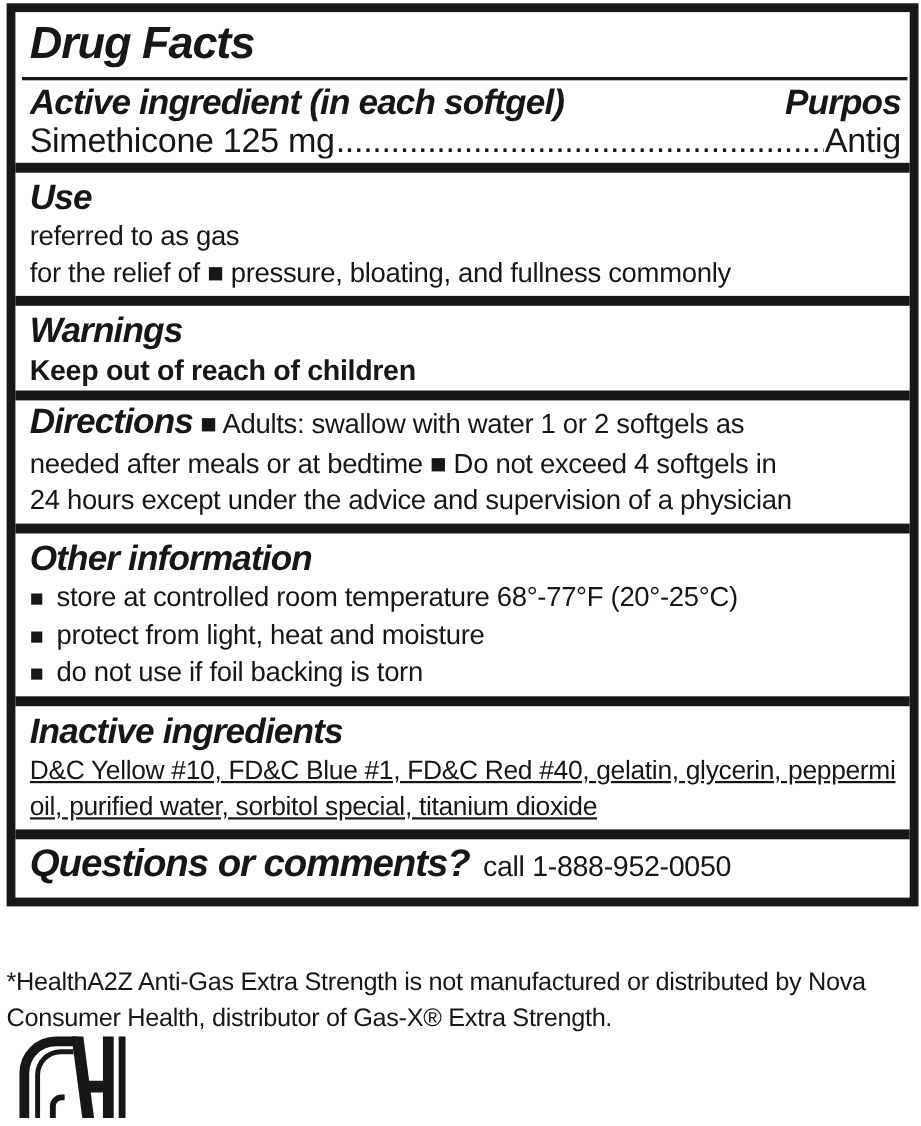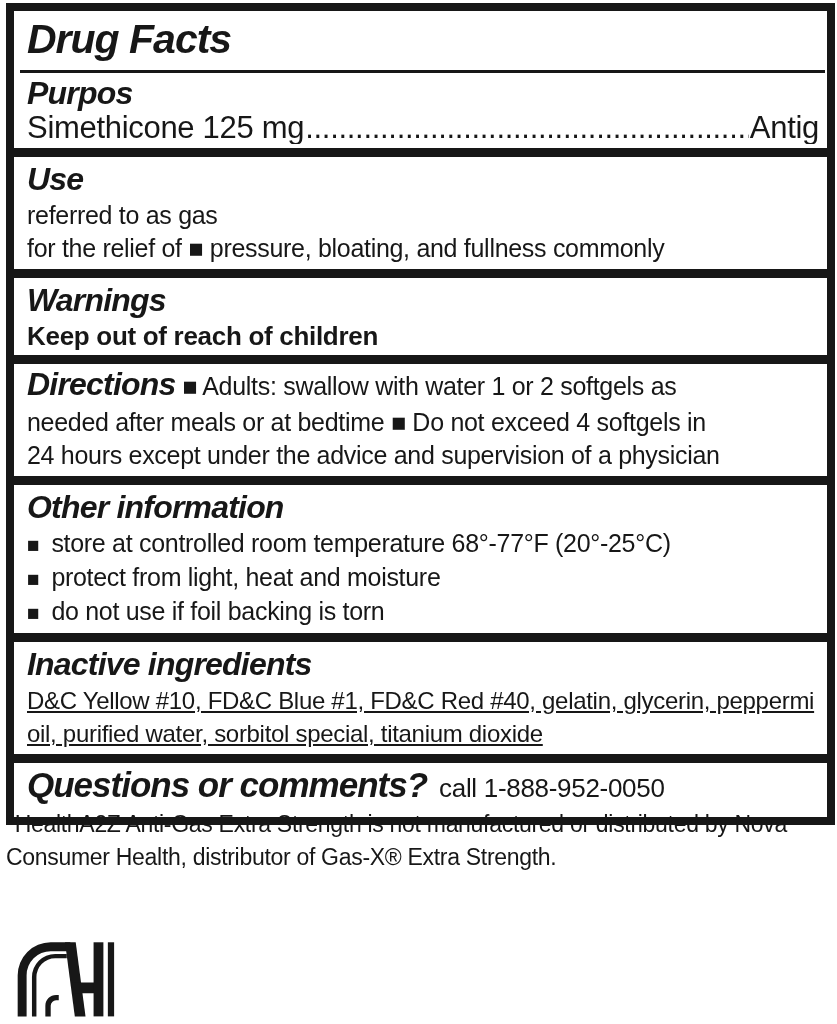--- a/index.html
+++ b/index.html
@@ -37,41 +37,42 @@
   .leader-row{
     display:flex;align-items:baseline;font-size:31px;line-height:33px;
     letter-spacing:-0.3px;overflow:hidden;
   }
   .dots{flex:1 1 auto;overflow:hidden;white-space:nowrap;margin:0 1px;}
   .leader-row .tail{flex:0 0 auto;}
   .smallbody{font-size:24px;text-decoration:underline;}
   .qrow{display:flex;align-items:baseline;line-height:42px;overflow:hidden;}
   .qh{font-size:35px;line-height:42px;font-weight:bold;font-style:italic;letter-spacing:-1px;white-space:nowrap;}
   .phone{font-size:26px;letter-spacing:-0.3px;margin-left:12px;white-space:nowrap;}
-  .footnote{position:absolute;left:6px;top:808px;width:828px;}
+  .footnote{position:absolute;left:6px;top:876px;width:828px;}
   .fl{font-size:23px;line-height:33px;letter-spacing:-0.3px;white-space:nowrap;overflow:hidden;}
   .dist{position:absolute;left:15px;top:932px;display:flex;align-items:flex-start;flex-direction:column;}
   .dist svg{display:block;margin-top:4px;}
   .dist-text{margin-left:20px;font-size:25px;line-height:30px;letter-spacing:-0.3px;}
   .dist-text .bold{font-weight:bold;font-size:25px;}
 </style>
 </head>
 <body>
 
 <div class="page">
 
   <div class="box">
 
     <section class="sec" style="padding-bottom:0;">
       <div class="title">Drug Facts</div>
     </section>
     <div class="thinrule"></div>
 
     <section class="sec">
       <div class="hrow">
+        <span class="h">Active ingredient (in each softgel)</span>
         <span class="h">Purpos</span>
       </div>
       <div class="leader-row">
         <span class="tail">Simethicone 125 mg</span>
         <span class="dots">........................................................................................................................................................................</span>
         <span class="tail">Antig</span>
       </div>
     </section>
 
     <div class="divider"></div>

